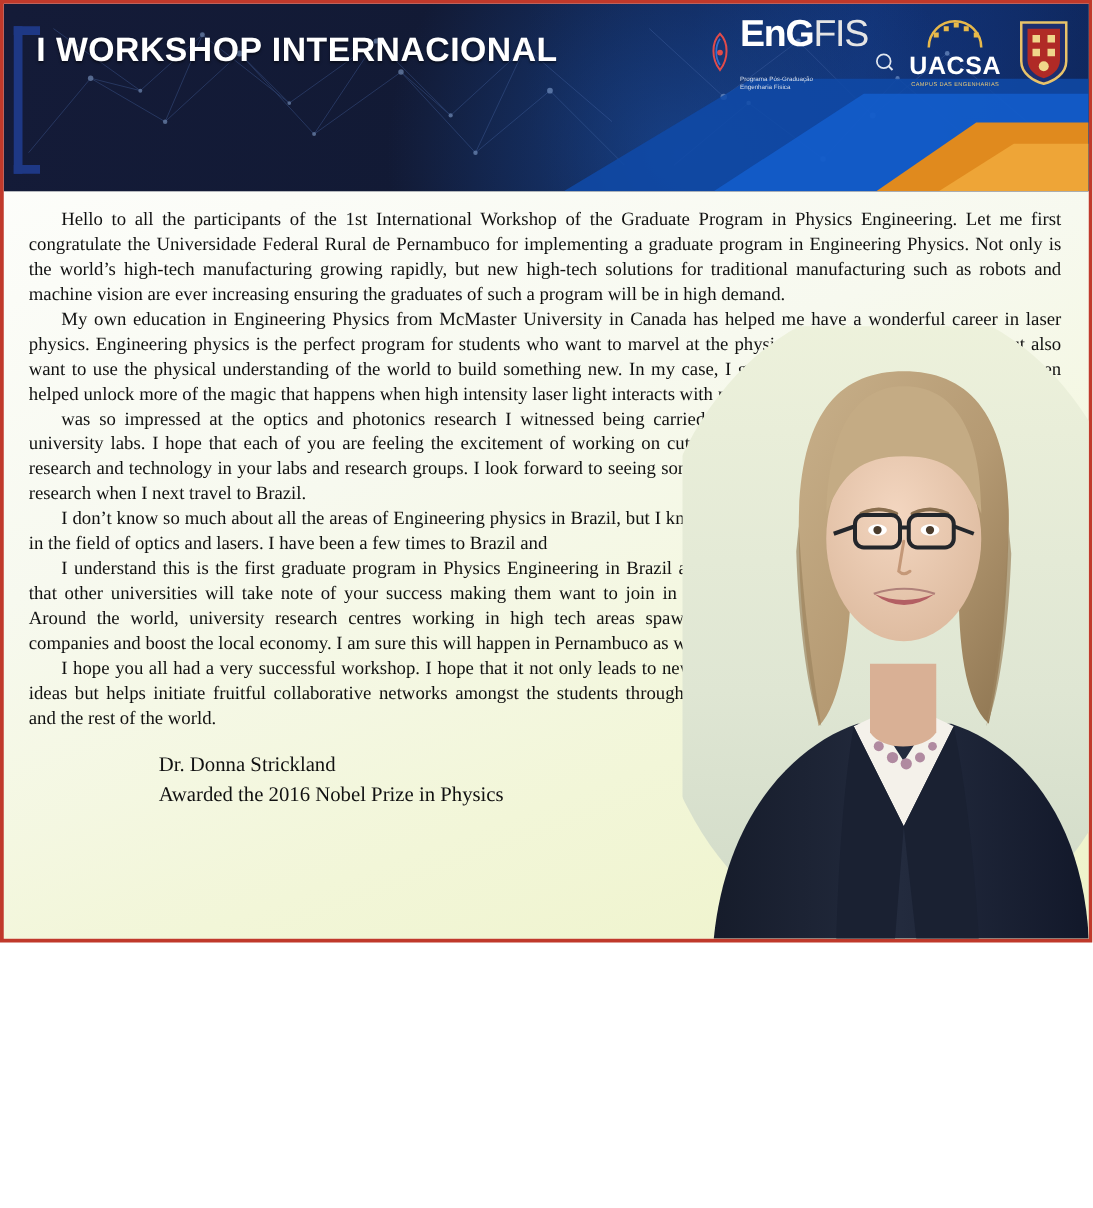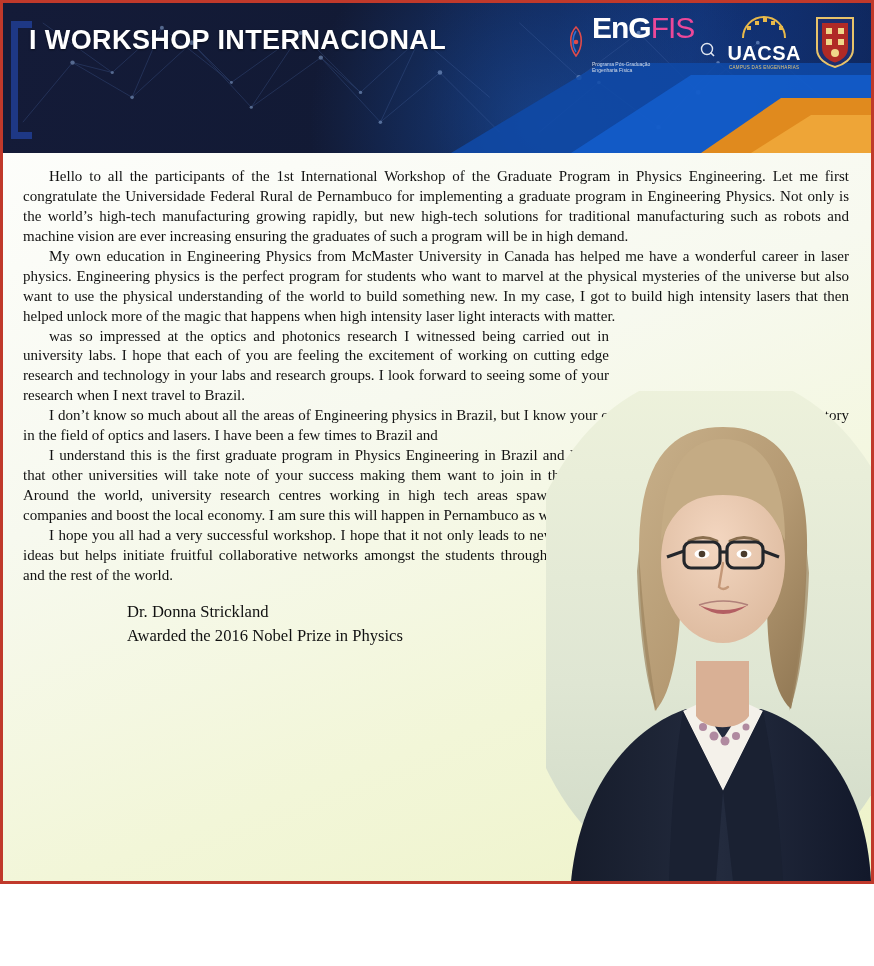--- a/index.html
+++ b/index.html
@@ -9,21 +9,21 @@
   body {
     width: 874px;
     height: 966px;
     font-family: "Liberation Serif", serif;
     background: #ffffff;
     overflow: hidden;
   }
   .page {
     position: relative;
     width: 874px;
-    height: 884px;
+    height: 754px;
     box-sizing: border-box;
     border: 3px solid #c0392b;
     background: linear-gradient(160deg, #ffffff 0%, #f7f9ef 45%, #f2f6d8 75%, #eef3c9 100%);
     overflow: hidden;
   }
 
   
   .banner {
     position: relative;
     height: 150px;
@@ -91,21 +91,21 @@
     gap: 5px;
   }
   .engfis-text {
     color: #ffffff;
     font-family: "Liberation Sans", sans-serif;
     font-size: 30px;
     font-weight: bold;
     letter-spacing: -1px;
   }
   .engfis-text .fis {
-    color: #ec4899;
+    color: #e5e5e5;
     font-weight: normal;
   }
   .engfis-sub {
     color: #d8dfe9;
     font-family: "Liberation Sans", sans-serif;
     font-size: 5px;
     line-height: 1.25;
     max-width: 62px;
     margin-top: 16px;
   }

